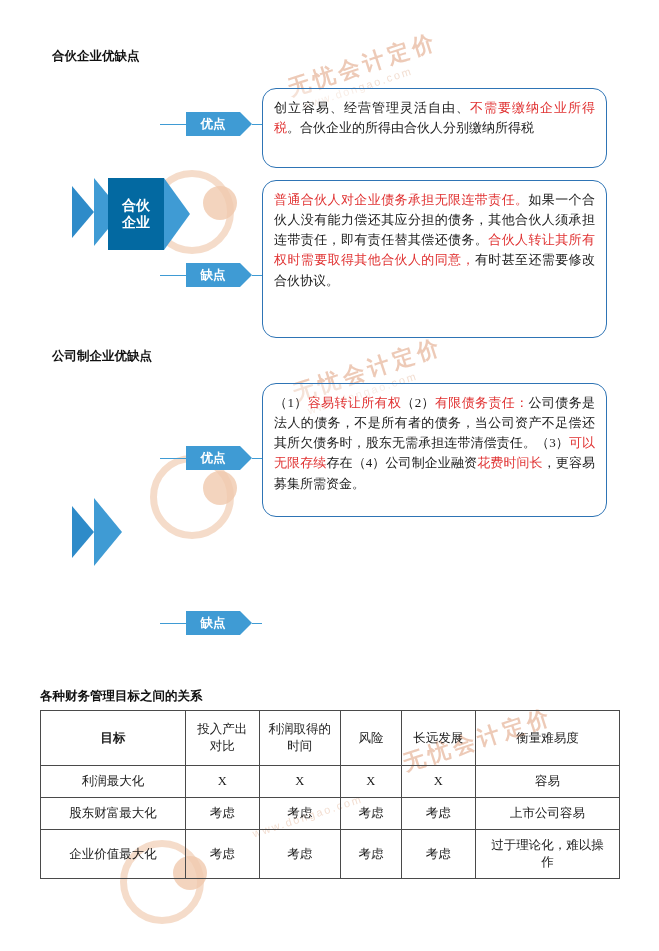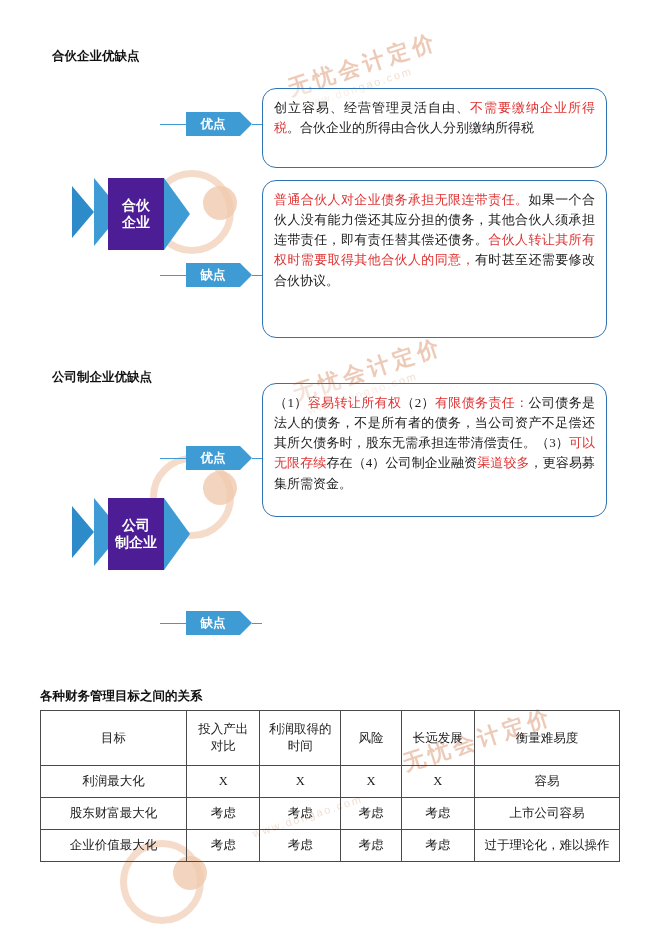--- a/index.html
+++ b/index.html
@@ -77,21 +77,21 @@
     border-bottom:26px solid transparent;
     border-left:22px solid #2e8bc9;
   }
   .chev-md{
     border-top:34px solid transparent;
     border-bottom:34px solid transparent;
     border-left:28px solid #3f9bd4;
   }
   .big-arrow{
     position:absolute;
-    background:#4c1d95;
+    background:#0369a1;
     color:#fff;
     font-weight:bold;
     font-size:14px;
     font-family:"Liberation Sans", sans-serif;
     display:flex;
     align-items:center;
     justify-content:center;
     text-align:center;
     line-height:1.25;
   }
@@ -146,26 +146,26 @@
   .tbl-wrap{position:absolute;left:40px;top:710px;width:580px;}
   table{
     border-collapse:collapse;
     width:580px;
     font-size:12.5px;
     background:transparent;
   }
   td,th{
     border:1px solid #4a4a4a;
     text-align:center;
-    padding:7px 6px;
+    padding:7px 14px;
     font-weight:normal;
     background:transparent;
   }
   thead td{padding:10px 2px;}
-  .col0{width:150px;}
+  .col0{width:150px;font-weight:bold;}
   .col1{width:72px;}
   .col2{width:80px;}
   .col3{width:58px;}
   .col4{width:72px;}
   .col5{width:148px;}
 </style>
 </head>
 <body>
 
 <div class="page">
@@ -208,43 +208,37 @@
   <div class="tag-line" style="left:252px;top:275px;width:10px;"></div>
 
   <div class="bubble" style="left:262px;top:88px;width:345px;height:80px;">
     <span class="k">创立容易、经营管理灵活自由、</span><span class="r">不需要缴纳企业所得税</span><span class="k">。合伙企业的所得由合伙人分别缴纳所得税</span>
   </div>
 
   <div class="bubble" style="left:262px;top:180px;width:345px;height:158px;">
     <span class="r">普通合伙人对企业债务承担无限连带责任。</span><span class="k">如果一个合伙人没有能力偿还其应分担的债务，其他合伙人须承担连带责任，即有责任替其偿还债务。</span><span class="r">合伙人转让其所有权时需要取得其他合伙人的同意，</span><span class="k">有时甚至还需要修改合伙协议。</span>
   </div>
 
-  <div class="section-label" style="left:52px;top:369px;">公司制企业优缺点</div>
+  <div class="section-label" style="left:52px;top:348px;">公司制企业优缺点</div>
 
   <div class="chev-wrap" style="left:72px;top:498px;">
     <div class="chev chev-sm" style="left:0;top:8px;"></div>
     <div class="chev chev-md" style="left:22px;top:0px;"></div>
   </div>
-  <div class="big-arrow" style="left:108px;top:498px;width:56px;height:72px;">
-    <span>
-      <span>公司</span><br>
-      <span>制企业</span>
-    </span>
-  </div>
 
   <div class="tag" style="left:186px;top:446px;">优点</div>
   <div class="tag-line" style="left:160px;top:458px;width:28px;"></div>
   <div class="tag-line" style="left:252px;top:458px;width:10px;"></div>
 
   <div class="tag" style="left:186px;top:611px;">缺点</div>
   <div class="tag-line" style="left:160px;top:623px;width:28px;"></div>
   <div class="tag-line" style="left:252px;top:623px;width:10px;"></div>
 
   <div class="bubble" style="left:262px;top:383px;width:345px;height:134px;">
-    <span class="k">（1）</span><span class="r">容易转让所有权</span><span class="k">（2）</span><span class="r">有限债务责任：</span><span class="k">公司债务是法人的债务，不是所有者的债务，当公司资产不足偿还其所欠债务时，股东无需承担连带清偿责任。（3）</span><span class="r">可以无限存续</span><span class="k">存在（4）公司制企业融资</span><span class="r">渠道较多</span><span class="k">，更容易募集所需资金。</span>
+    <span class="k">（1）</span><span class="r">容易转让所有权</span><span class="k">（2）</span><span class="r">有限债务责任：</span><span class="k">公司债务是法人的债务，不是所有者的债务，当公司资产不足偿还其所欠债务时，股东无需承担连带清偿责任。（3）</span><span class="r">可以无限存续</span><span class="k">存在（4）公司制企业融资</span><span class="r">花费时间长</span><span class="k">，更容易募集所需资金。</span>
   </div>
 
 
   <div class="section-label" style="left:40px;top:688px;">各种财务管理目标之间的关系</div>
 
   <div class="tbl-wrap">
     <table>
       <thead>
         <tr>
           <td class="col0"><span>目标</span></td>

